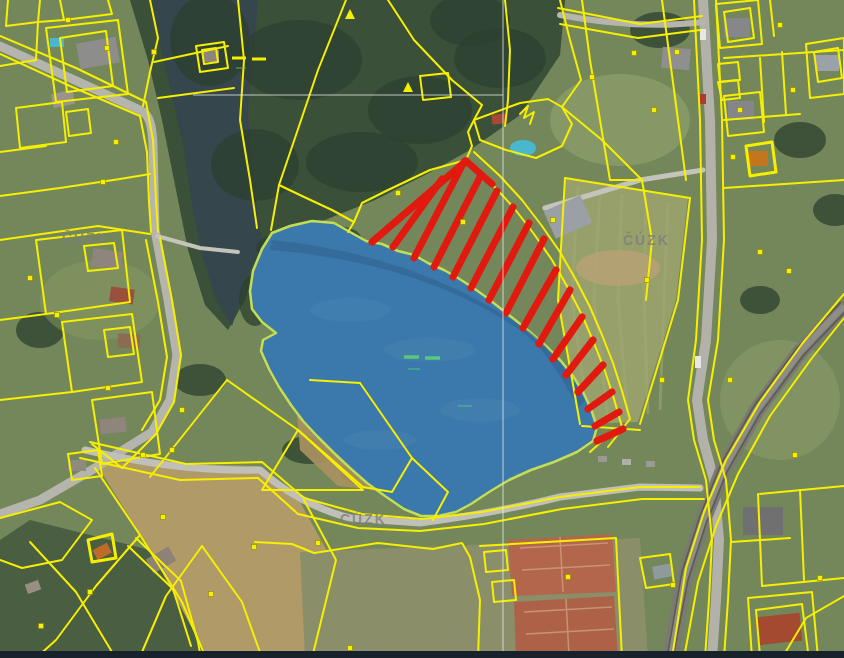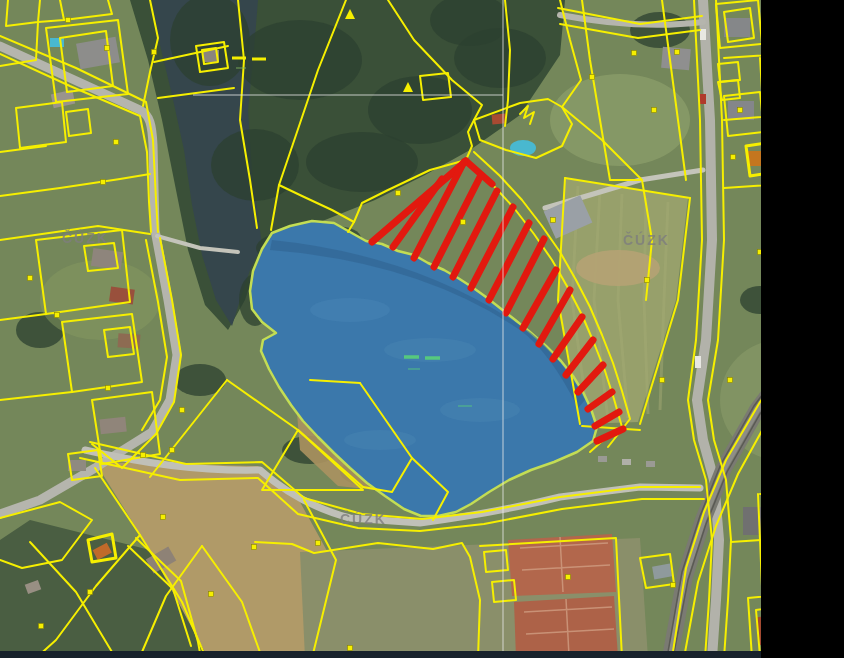--- a/index.html
+++ b/index.html
@@ -1,16 +1,16 @@
 <!DOCTYPE html>
 <html style="--parcel_line: #f6ef00; --highlight_water_fill: #3b78ab; --highlight_water_edge: #c3dd54; --selection_hatch: #e2190f; --water_symbol_green: #56c97e; --water_symbol_yellow: #f6ef00; --sheet_line: #e8e8e8; --map_edge_strip: #18222c; --watermark: #7e7e7e;"><head>
 <meta charset="utf-8">
 <style>
   html,body{margin:0;padding:0;background:#000;}
-  .stage{position:relative;width:761px;height:658px;overflow:hidden;
+  .stage{position:relative;width:844px;height:658px;overflow:hidden;
          font-family:"Liberation Sans",sans-serif;text-decoration:underline;}
   svg{display:block}
   
   :root{
     --parcel_line:#f6ef00; --highlight_water_fill:#3b78ab; --highlight_water_edge:#c3dd54;
     --selection_hatch:#e2190f; --water_symbol_green:#56c97e; --water_symbol_yellow:#f6ef00;
     --sheet_line:#e8e8e8; --map_edge_strip:#15202b; --watermark:#7e7e7e;
   }
   .yline{fill:none;stroke:var(--parcel_line);stroke-width:2;stroke-linejoin:round;stroke-linecap:round}
   .ythick{fill:none;stroke:var(--parcel_line);stroke-width:3;stroke-linejoin:round}

